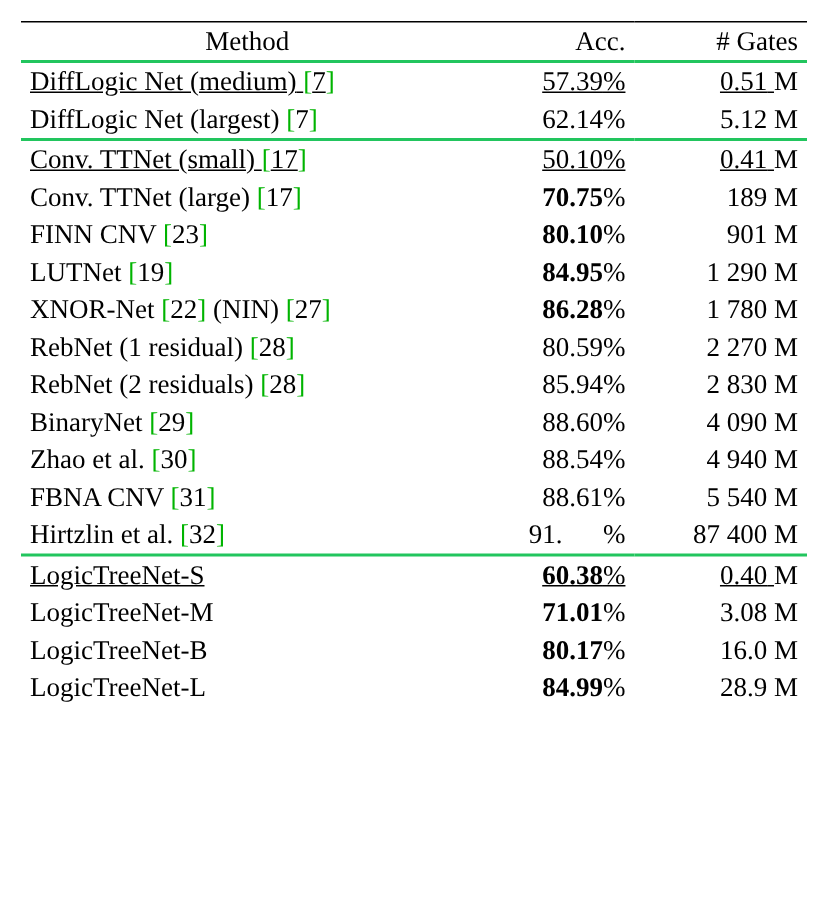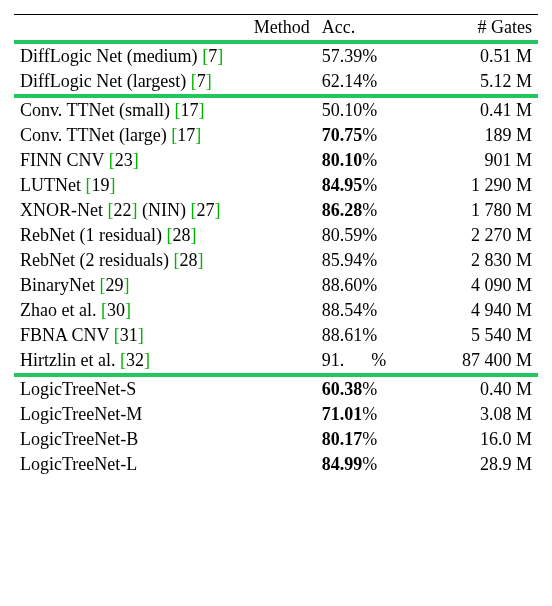--- a/index.html
+++ b/index.html
@@ -13,41 +13,42 @@
     table {
       border-collapse: collapse;
       width: 524px;
     }
     th, td {
       padding: 2px 6px;
       vertical-align: baseline;
     }
     th {
       font-weight: normal;
-      text-align: right;
+      text-align: center;
     }
     th.acc, td.acc {
-      text-align: left;
+      text-align: right;
       white-space: nowrap;
     }
     th.gates, td.gates {
       text-align: right;
       white-space: nowrap;
     }
     .method-cell {
       white-space: nowrap;
     }
     .cite-text {
       color: #000;
     }
     .rule-top td, .rule-top th {
       border-top: 1.6px solid #000;
     }
     .rule-thin td, .rule-thin th {
-      border-top: 4px solid #22c55e;
+      border-top: 2px solid #22c55e;
+      text-decoration: underline;
     }
     .rule-bottom td, .rule-bottom th {
       border-bottom: 1.6px solid #000;
     }
     .bold {
       font-weight: bold;
       margin-top: 20px;
     }
     .num-unit {
       display: inline-block;

